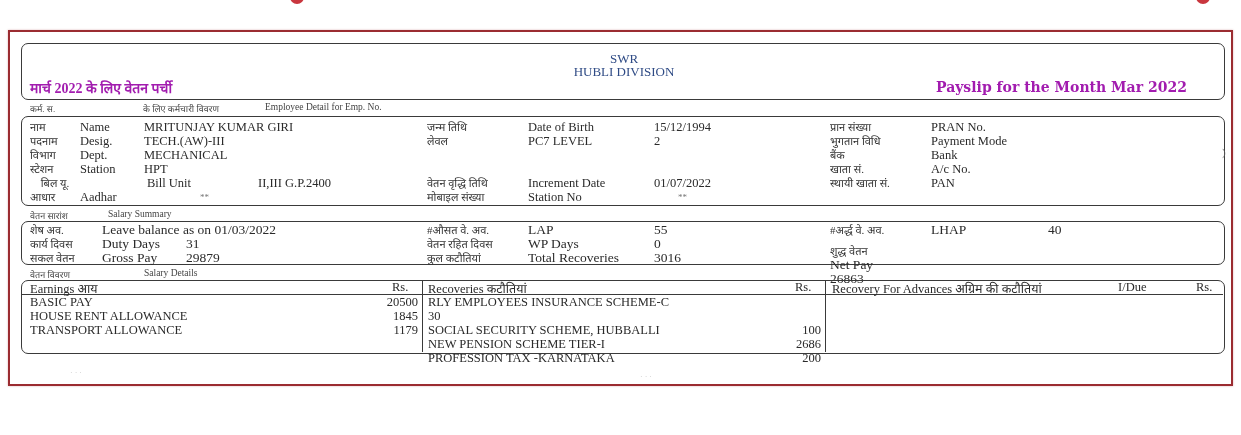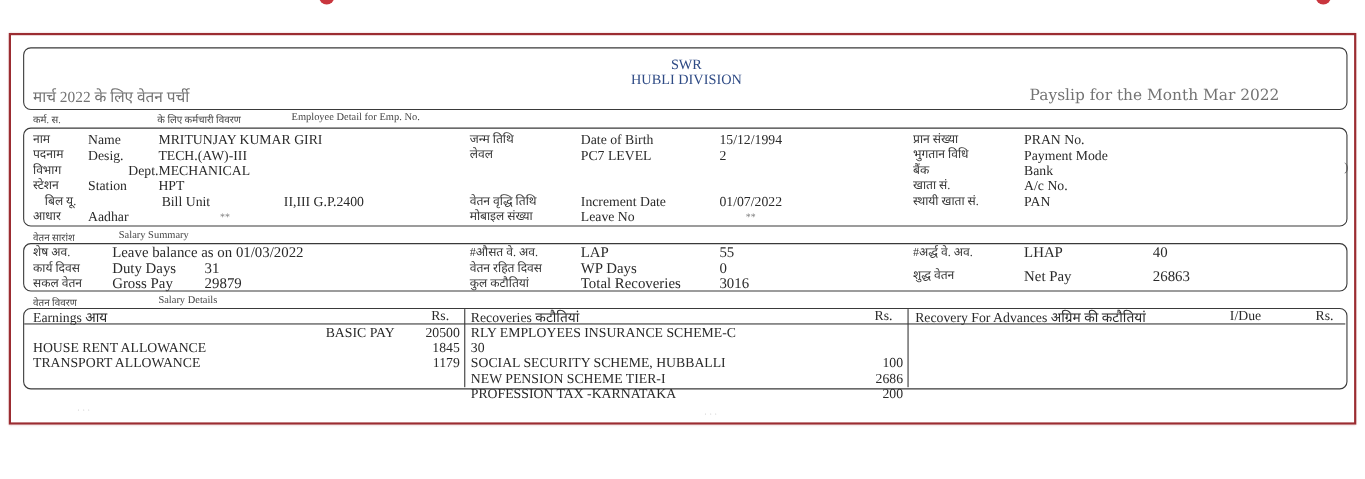--- a/index.html
+++ b/index.html
@@ -10,21 +10,21 @@
   .frame {
     position: absolute; left: 8px; top: 30px; width: 1225px; height: 356px;
     border: 2px solid #9b2c31; box-sizing: border-box;
     box-shadow: 0 0 2px rgba(155,44,49,0.35);
   }
   .deco-dot { position: absolute; top: -4px; width: 14px; height: 8px; border-radius: 0 0 8px 8px; background: #c9363e; }
   .box {
     position: absolute; border: 1.5px solid #3a3a3a; border-radius: 7px; box-sizing: border-box;
   }
   .abs { position: absolute; white-space: nowrap; }
-  .hdr-blue { color: #737373; }
+  .hdr-blue { color: #a21caf; font-weight: bold; }
   .hdr-center { font-size: 13px; line-height: 13px; text-align: center; color: #2f4b85; }
   .section-label { font-size: 9px; color: #444; }
   .f12 { font-size: 12.5px; line-height: 14px; }
   .hi { font-size: 11px; color: #333; }
   .f13 { font-size: 13.5px; line-height: 14px; }
   .tbl-head { font-size: 12.5px; }
   .vline { position: absolute; width: 0; border-left: 1.5px solid #3a3a3a; }
   .hline { position: absolute; height: 0; border-top: 1.5px solid #3a3a3a; }
   .faint { position: absolute; color: #c8c8c8; font-size: 8px; }
 </style>
@@ -54,21 +54,21 @@
           <span style="width:64px;">Name</span>
           <span>MRITUNJAY KUMAR GIRI</span>
         </div>
       <div class="f12" style="display:flex;">
           <span class="hi" style="width:50px;">पदनाम</span>
           <span style="width:64px;">Desig.</span>
           <span>TECH.(AW)-III</span>
         </div>
       <div class="f12" style="display:flex;">
           <span class="hi" style="width:50px;">विभाग</span>
-          <span style="width:64px;text-align:right;">Dept.</span>
+          <span style="width:64px;">Dept.</span>
           <span>MECHANICAL</span>
         </div>
       <div class="f12" style="display:flex;align-items:center;">
           <span class="hi" style="width:50px;">स्टेशन</span>
           <span style="width:64px;">Station</span>
           <span>HPT</span>
         </div>
       <div class="f12" style="display:flex;text-align:center;">
           <span class="hi" style="width:50px;">बिल यू.</span>
           <span style="width:178px;">Bill Unit</span>
@@ -94,21 +94,21 @@
         </div>
       <div class="f12" style="height:14px;"></div>
       <div class="f12" style="height:14px;"></div>
       <div class="f12" style="display:flex;">
           <span class="hi" style="width:101px;">वेतन वृद्धि तिथि</span>
           <span style="width:126px;">Increment Date</span>
           <span>01/07/2022</span>
         </div>
       <div class="f12" style="display:flex;">
           <span class="hi" style="width:101px;">मोबाइल संख्या</span>
-          <span style="width:150px;">Leave No</span>
+          <span style="width:150px;">Station No</span>
           <span style="font-size:9px; color:#777;">**</span>
         </div>
     </div>
 
     <div class="abs" style="left:808px; top:3px;">
       <div class="f12" style="display:flex;">
           <span class="hi" style="width:101px;">प्रान संख्या</span>
           <span style="width:117px;">PRAN No.</span>
           <span></span>
         </div>
@@ -171,40 +171,40 @@
           <span style="width:126px;">Total Recoveries</span>
           <span>3016</span>
         </div>
     </div>
     <div class="abs" style="left:808px; top:1px;">
       <div class="f13" style="display:flex; height:21px;">
           <span class="hi" style="width:101px;">#अर्द्ध वे. अव.</span>
           <span style="width:117px;">LHAP</span>
           <span>40</span>
         </div>
-      <div class="f13" style="display:flex;">
+      <div class="f13" style="display:flex;flex-direction:column;">
           <span class="hi" style="width:101px;">शुद्ध वेतन</span>
           <span style="width:117px;">Net Pay</span>
           <span>26863</span>
         </div>
     </div>
   </div>
 
   <div class="abs section-label" style="left:20px; top:236px;">वेतन विवरण</div>
   <div class="abs section-label" style="left:98px; top:236px; font-size:9.5px;margin-left:36px;">Salary Details</div>
 
   <div class="box" style="left:11px; top:248px; width:1204px; height:74px;">
     <div class="hline" style="left:0; top:13px; width:1201px;"></div>
     <div class="vline" style="left:400px; top:0; height:71px;"></div>
     <div class="vline" style="left:803px; top:0; height:71px;"></div>
 
     <div class="abs tbl-head" style="left:8px; top:-1px;">Earnings आय</div>
     <div class="abs tbl-head" style="left:370px; top:-1px;">Rs.</div>
     <div class="abs" style="left:8px; top:14px; width:388px;">
-      <div class="f12" style="display:flex; justify-content:flex-end;gap:28px;">
+      <div class="f12" style="display:flex; justify-content:space-between;gap:28px;">
           <span>BASIC PAY</span>
           <span>20500</span>
         </div>
       <div class="f12" style="display:flex; justify-content:space-between;">
           <span>HOUSE RENT ALLOWANCE</span>
           <span>1845</span>
         </div>
       <div class="f12" style="display:flex; justify-content:space-between;">
           <span>TRANSPORT ALLOWANCE</span>
           <span>1179</span>

